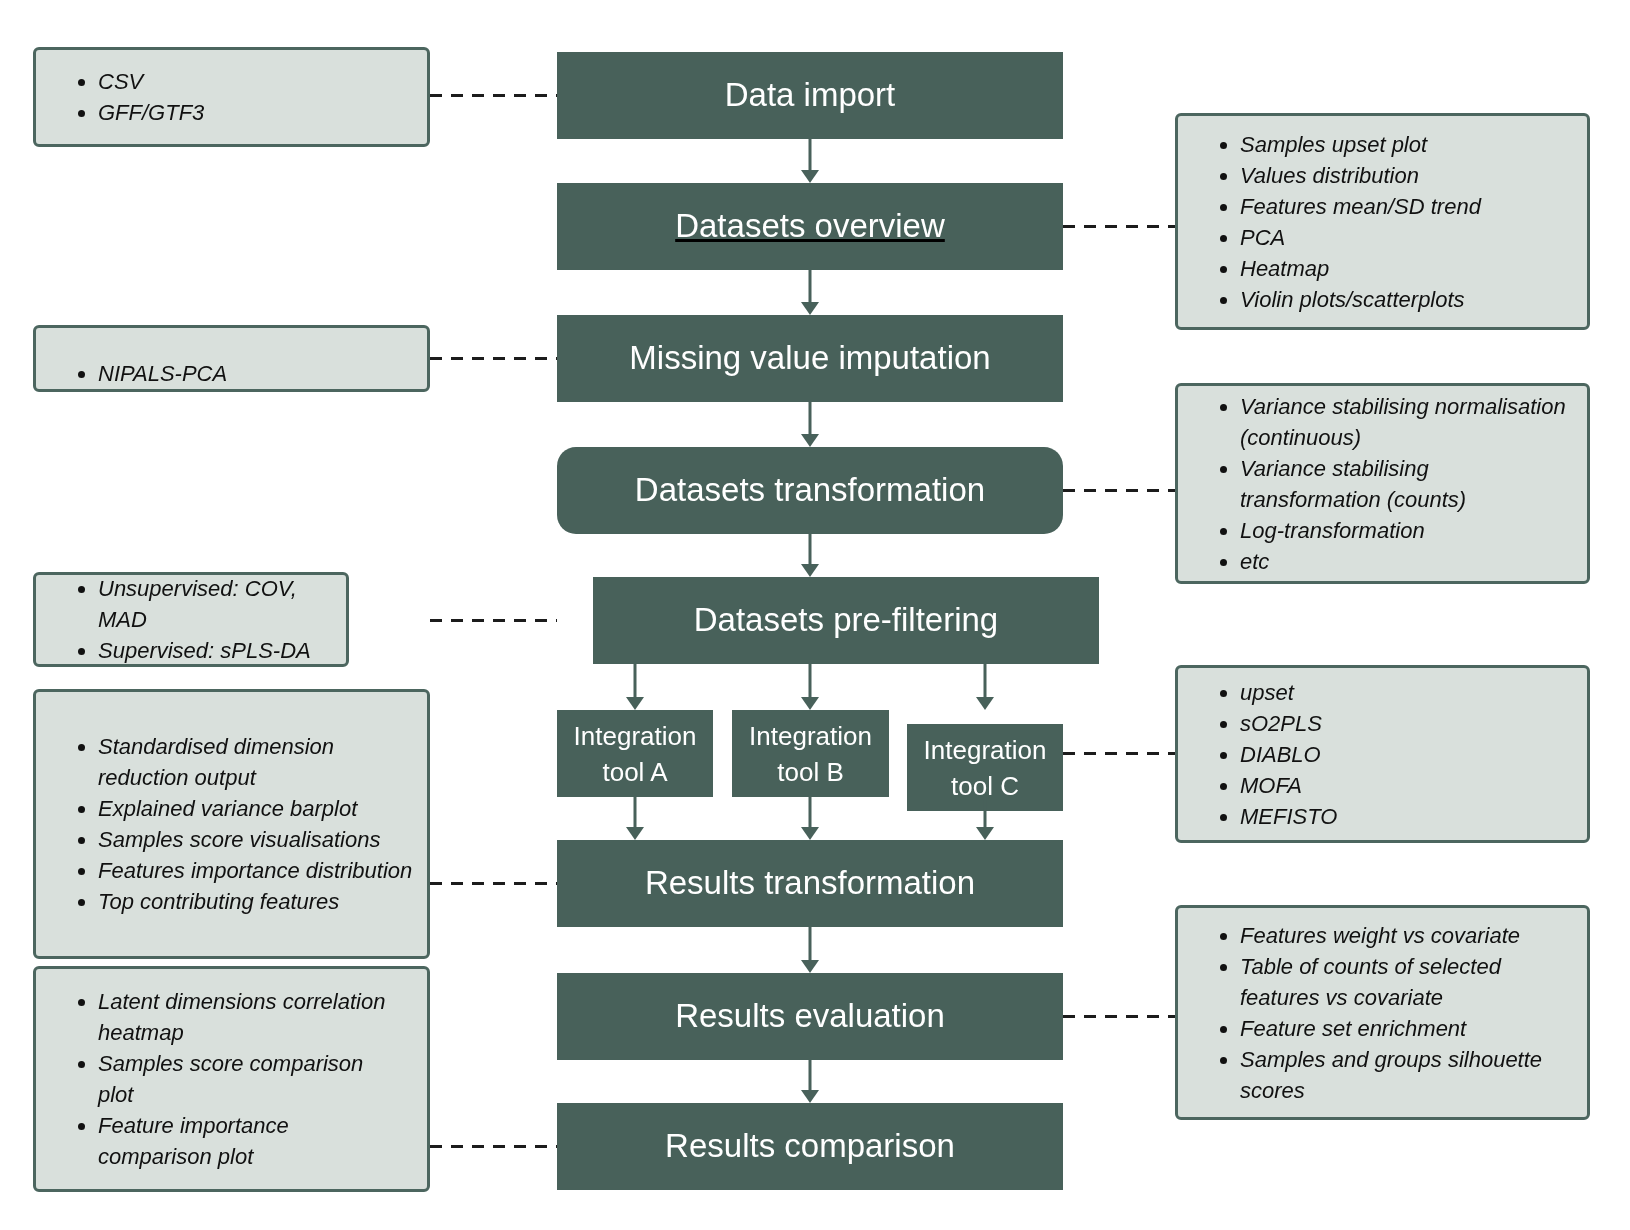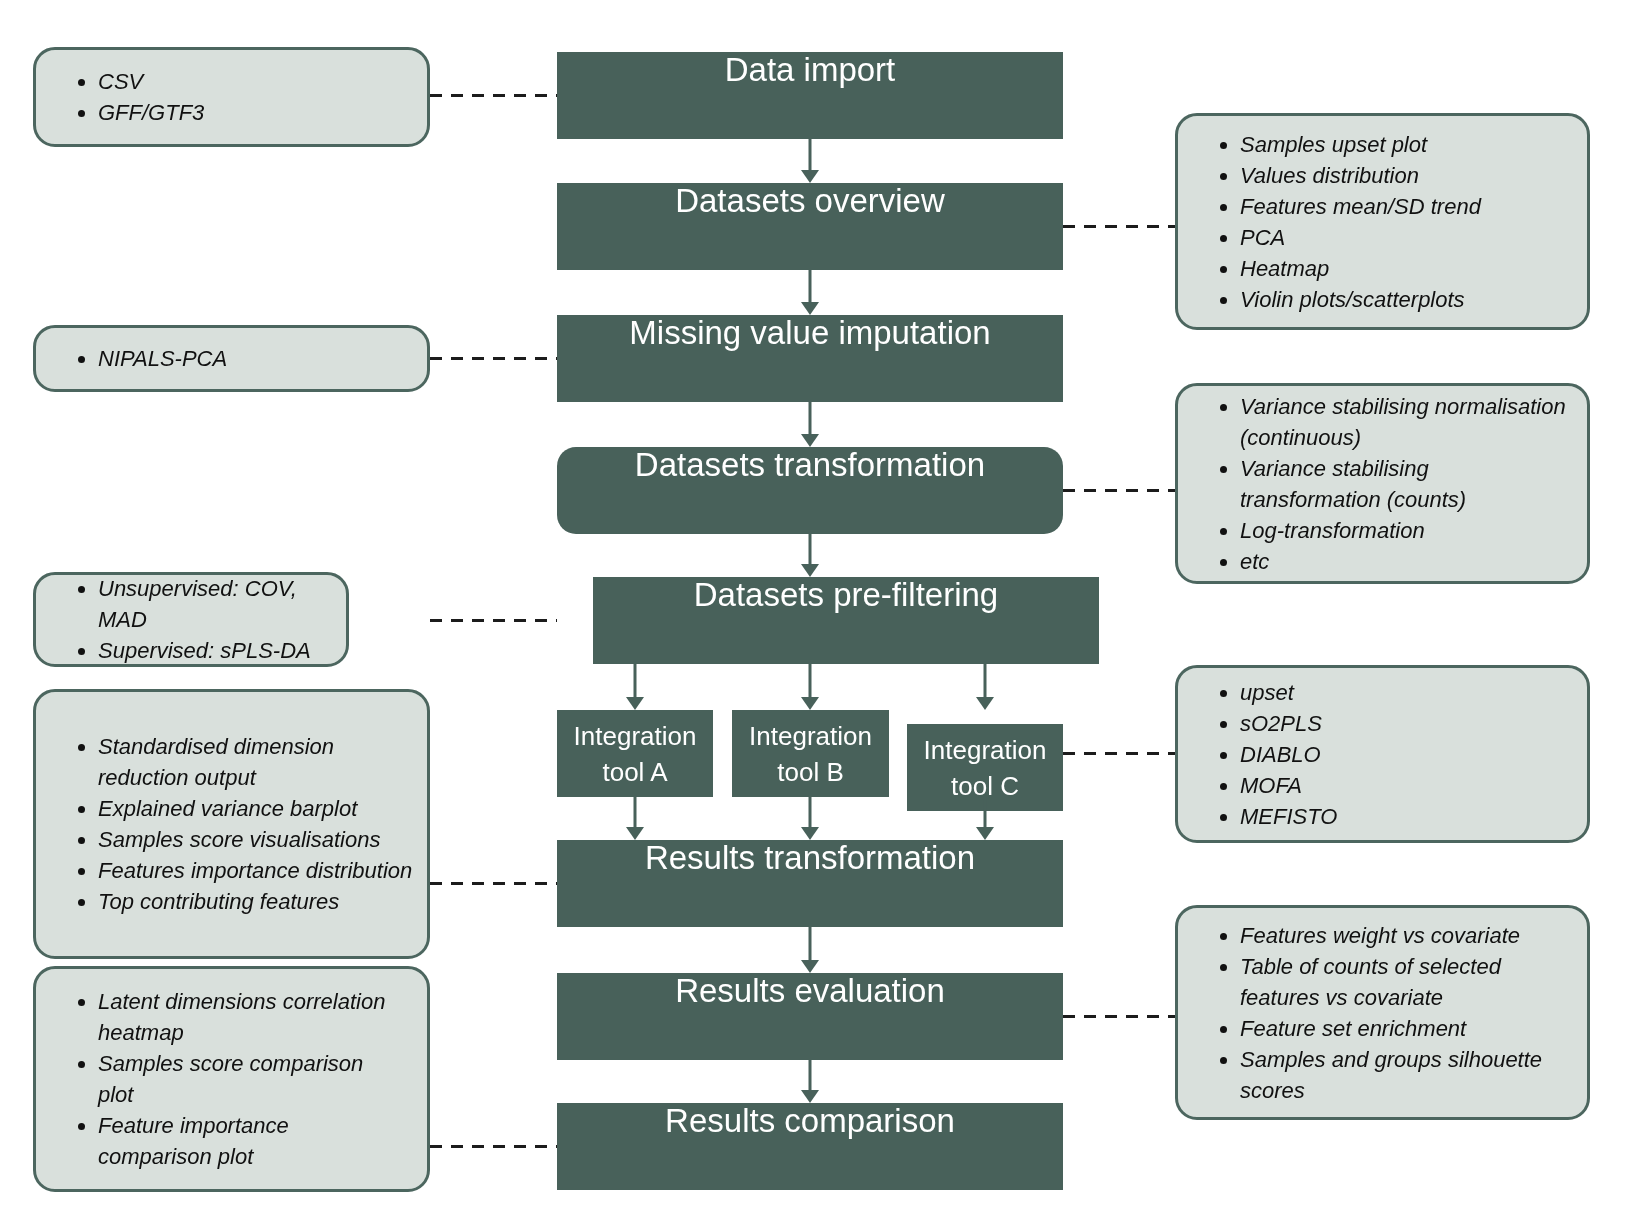--- a/index.html
+++ b/index.html
@@ -17,21 +17,21 @@
     width:1630px;height:1230px;
     background:#ffffff;
     font-family:"Liberation Sans","DejaVu Sans",sans-serif;
     overflow:hidden;
   }
   
   .flow-box{
     position:absolute;
     left:557px;width:506px;height:87px;
     background:var(--flow-box);
-    display:flex;align-items:flex-start;justify-content:center;
+    display:flex;align-items:center;justify-content:center;
   }
   .flow-box .flow-label{
     color:var(--flow-text);
     font-size:33px;
     line-height:1.1;
     text-align:center;
     white-space:nowrap;
   }
   .tool-box{
     position:absolute;
@@ -44,21 +44,21 @@
     font-size:26px;
     line-height:36px;
     text-align:center;
     width:140px;
   }
   
   .side-box{
     position:absolute;
     background:var(--note-fill);
     border:3px solid var(--note-border);
-    border-radius:22px;
+    border-radius:6px;
     box-sizing:border-box;
     display:flex;flex-direction:column;justify-content:center;
   }
   .side-box ul{
     margin:0;
     padding-left:62px;
     padding-right:14px;
     list-style:disc;
     color:var(--note-text);
   }
@@ -88,21 +88,21 @@
   }
 </style>
 </head>
 <body>
 
 <div class="canvas">
 
   <div class="flow-box" style="top:52px;">
     <span class="flow-label">Data import</span>
   </div>
-  <div class="flow-box" style="top:183px;">
+  <div class="flow-box" style="top:183px;text-decoration:underline;">
     <span class="flow-label">Datasets overview</span>
   </div>
   <div class="flow-box" style="top:315px;">
     <span class="flow-label">Missing value imputation</span>
   </div>
   <div class="flow-box" style="top:447px;border-radius:19px;">
     <span class="flow-label">Datasets transformation</span>
   </div>
   <div class="flow-box" style="top:577px;margin-left:36px;">
     <span class="flow-label">Datasets pre-filtering</span>
@@ -190,21 +190,21 @@
   <div class="dash" style="left:1063px;top:489px;width:112px;"></div>
   <div class="dash" style="left:1063px;top:752px;width:112px;"></div>
   <div class="dash" style="left:1063px;top:1015px;width:112px;"></div>
 
   <div class="side-box" style="left:33px;top:47px;width:397px;height:100px;">
     <ul>
         <li>CSV</li>
         <li>GFF/GTF3</li>
       </ul>
   </div>
-  <div class="side-box" style="left:33px;top:325px;width:397px;height:67px;">
+  <div class="side-box" style="left:33px;top:325px;width:397px;height:67px;justify-content:flex-end;">
     <ul>
         <li>NIPALS-PCA</li>
       </ul>
   </div>
   <div class="side-box" style="left:33px;top:572px;width:316px;height:95px;">
     <ul>
         <li>Unsupervised: COV, MAD</li>
         <li>Supervised: sPLS-DA</li>
       </ul>
   </div>

